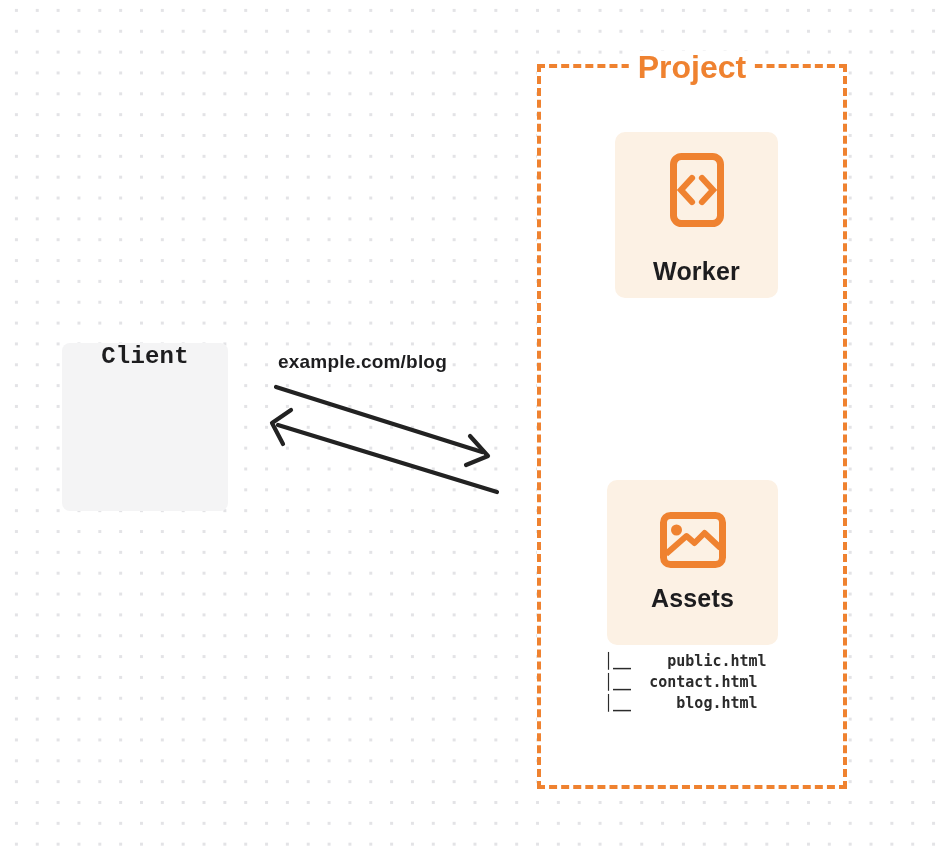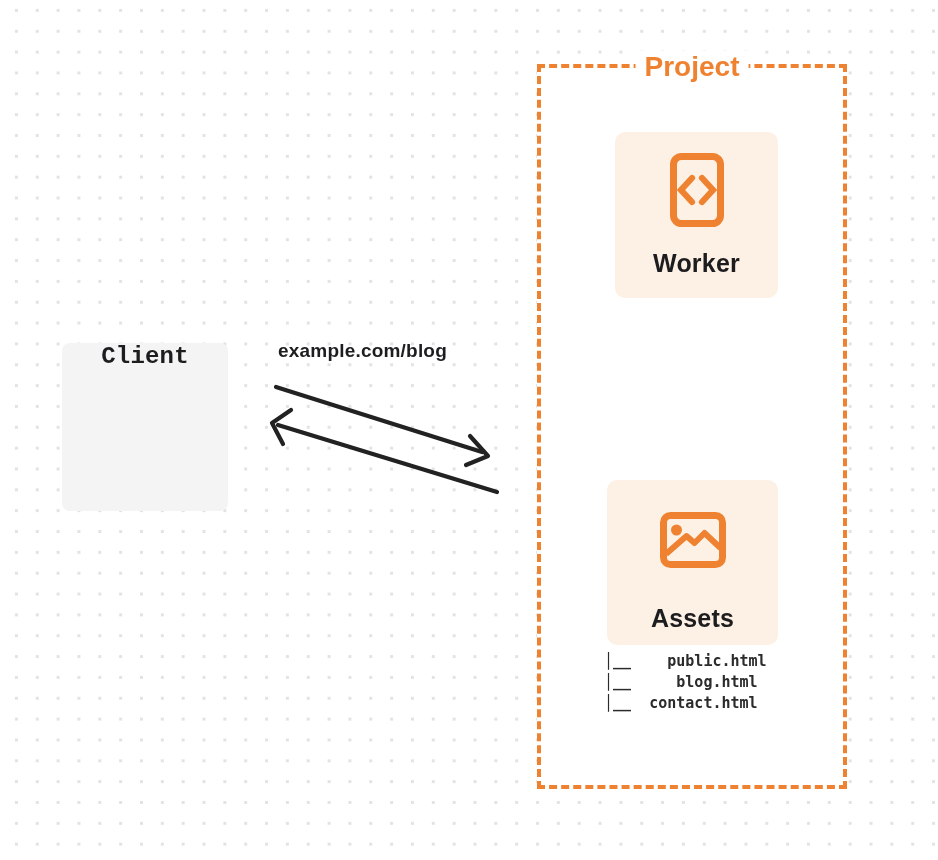--- a/index.html
+++ b/index.html
@@ -29,21 +29,21 @@
     display:flex;align-items:flex-start;justify-content:center;
     z-index:1;
     font-family:Liberation Mono, monospace;
   }
   .client-box .label{
     font-size:24px;font-weight:700;color:var(--text-dark);letter-spacing:.2px;
   }
 
   
   .request-label{
-    position:absolute;left:278px;top:340px;
+    position:absolute;left:278px;top:351px;
     font-size:19px;font-weight:700;color:var(--text-dark);
     letter-spacing:.2px;z-index:2;white-space:nowrap;text-align:right;
   }
 
   
   .arrows{
     position:absolute;left:0;top:0;width:938px;height:860px;
     z-index:2;pointer-events:none;
   }
   .arrow-stroke{stroke:var(--arrow-dark);stroke-width:4.2;fill:none;
@@ -53,36 +53,36 @@
   .project-box{
     position:absolute;left:537px;top:64px;width:310px;height:725px;
     box-sizing:border-box;
     border:4px dashed var(--accent-orange);
     background:#ffffff;
     z-index:1;
   }
   .project-label{
     position:absolute;top:-17px;left:50%;transform:translateX(-50%);
     background:#ffffff;padding:0 9px;
-    font-size:28px;font-weight:700;color:var(--accent-orange);
+    font-size:32px;font-weight:700;color:var(--accent-orange);
     line-height:32px;white-space:nowrap;
   }
 
   
   .card{
     position:absolute;background:var(--card-cream);border-radius:10px;
     display:flex;flex-direction:column;align-items:center;
   }
   .card-worker{left:74px;top:64px;width:163px;height:166px;padding-top:21px;box-sizing:border-box;}
   .card-assets{left:66px;top:412px;width:171px;height:165px;padding-top:32px;box-sizing:border-box;}
   .card .card-label{
     font-size:25px;font-weight:700;color:var(--text-dark);letter-spacing:.2px;
   }
-  .card-worker .card-label{margin-top:18px;}
-  .card-assets .card-label{margin-top:32px;}
+  .card-worker .card-label{margin-top:26px;}
+  .card-assets .card-label{margin-top:12px;}
   .orange-stroke{stroke:var(--accent-orange);fill:none;}
   .orange-fill{fill:var(--accent-orange);}
 
   
   .file-tree{
     position:absolute;left:45px;top:583px;
     font-family:"DejaVu Sans Mono","Liberation Mono",monospace;
     font-size:15px;line-height:21px;font-weight:700;color:#2B2B2B;
   }
   .tree-line{display:block;white-space:pre;}
@@ -129,18 +129,18 @@
           <rect class="orange-stroke" x="3.5" y="3.5" width="59" height="49" rx="7" stroke-width="7"></rect>
           <circle class="orange-fill" cx="16.5" cy="18" r="5.5"></circle>
           <path class="orange-stroke" d="M6 42 L26.5 24 L34.5 31 L44.5 21 L60.5 36" stroke-width="6" stroke-linejoin="round" stroke-linecap="butt"></path>
         </svg>
       </span>
       <span class="card-label">Assets</span>
     </div>
 
     <div class="file-tree">
       <span class="tree-line">  │__    public.html</span>
+      <span class="tree-line">  │__  contact.html</span>
       <span class="tree-line">  │__     blog.html</span>
-      <span class="tree-line">  │__  contact.html</span>
     </div>
   </div>
 
 </div>
 
 </body></html>

